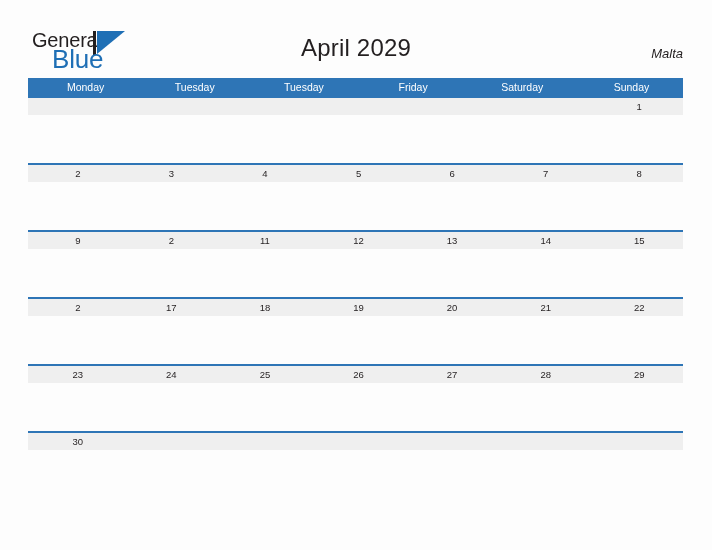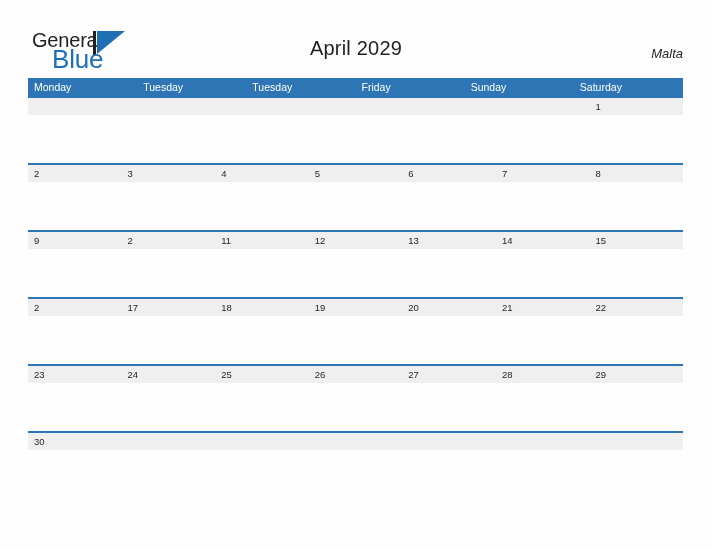--- a/index.html
+++ b/index.html
@@ -78,21 +78,21 @@
     border-top: 23px solid #1f6fb5;
     border-right: 28px solid transparent;
   }
 
   .cal-title {
     position: absolute;
     left: 0;
     top: 30px;
     width: 712px;
     text-align: center;
-    font-size: 20px;
+    font-size: 24px;
     font-weight: 400;
     color: #231f20;
     letter-spacing: 0.2px;
     line-height: 36px;
   }
 
   .cal-region {
     position: absolute;
     right: 29px;
     top: 46px;
@@ -102,20 +102,21 @@
     white-space: nowrap;
     font-style: italic;
   }
 
   
   .calendar {
     position: absolute;
     left: 28px;
     top: 78px;
     width: 655px;
+    text-align: center;
   }
 
   .weekday-header {
     display: flex;
     width: 100%;
     height: 18px;
     background: #2e75b6;
   }
   .weekday-header .wd {
     flex: 1 1 0;
@@ -189,22 +190,22 @@
 
 </div>
 
 <div class="calendar">
 
   <div class="weekday-header">
     <div class="wd">Monday</div>
     <div class="wd">Tuesday</div>
     <div class="wd">Tuesday</div>
     <div class="wd">Friday</div>
+    <div class="wd">Saturday</div>
     <div class="wd">Sunday</div>
-    <div class="wd">Saturday</div>
   </div>
 
   <div class="week-row">
     <div class="daynum-band">
       <div class="daynum"></div>
       <div class="daynum"></div>
       <div class="daynum"></div>
       <div class="daynum"></div>
       <div class="daynum"></div>
       <div class="daynum"></div>

